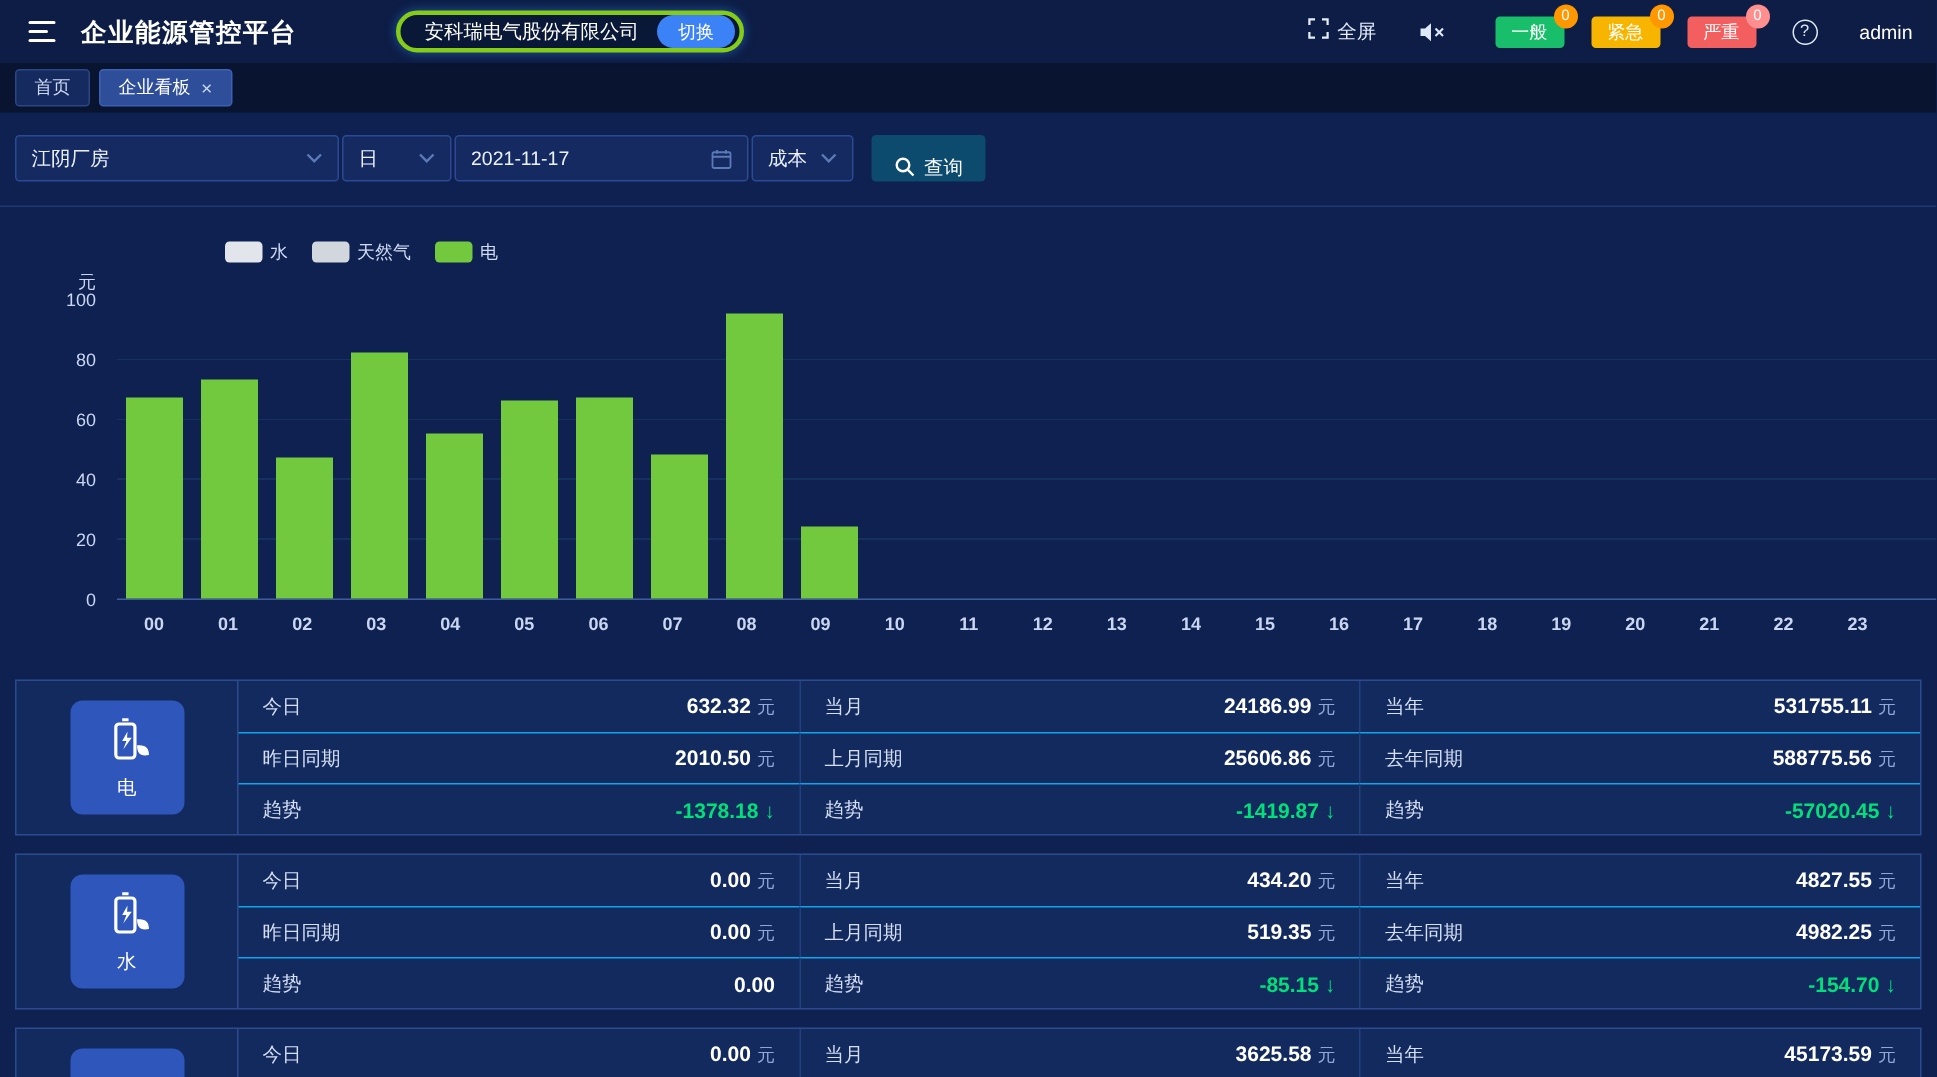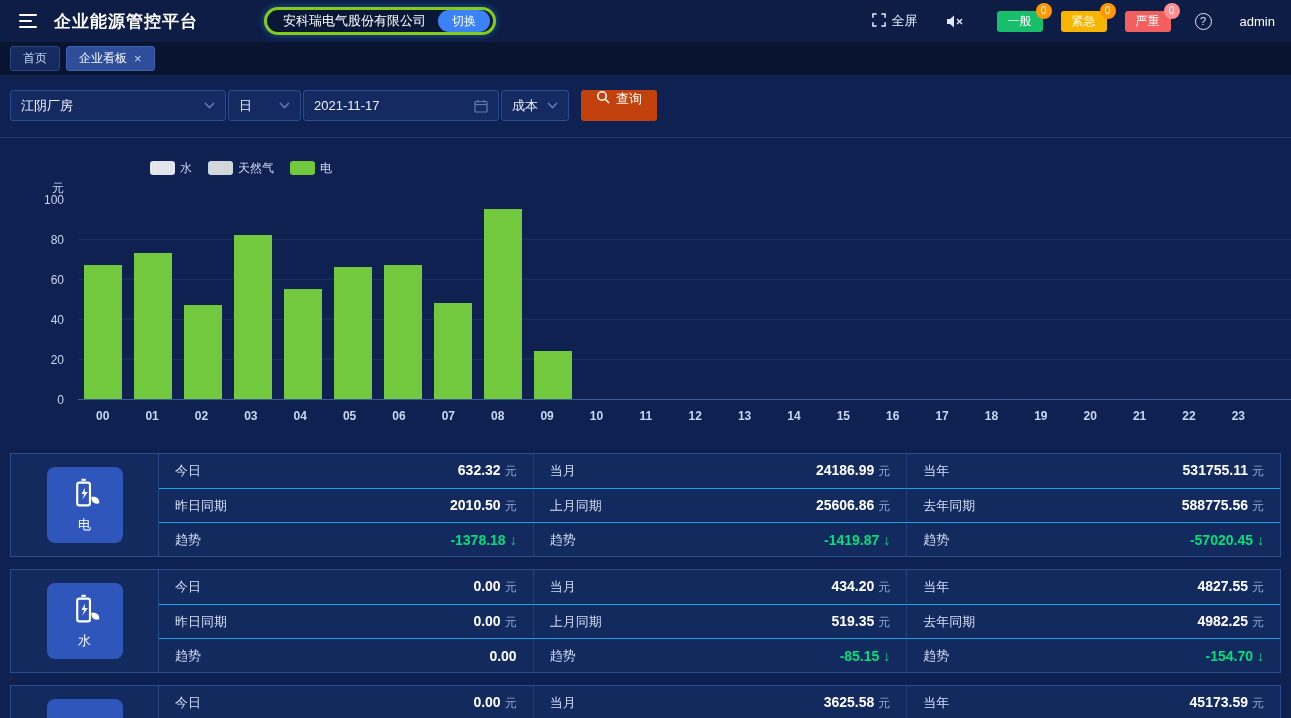--- a/index.html
+++ b/index.html
@@ -7,21 +7,21 @@
   body{background:#0e2150;font-family:"Liberation Sans","DejaVu Sans",sans-serif;color:#fff;font-size:13px}
 
   
   .header{height:42px;background:#0d1d45;display:flex;align-items:center;padding:0 16px}
   .menu-btn{width:24px;height:24px;display:flex;align-items:center;justify-content:center;cursor:pointer}
   .app-title{font-size:17px;font-weight:bold;margin-left:14px;letter-spacing:1px;white-space:nowrap}
   .company-chip{margin-left:66px;height:28px;border-radius:14px;background:#0a1838;border:3px solid #84cc16;
     box-shadow:0 0 7px rgba(45,140,240,.55);display:flex;align-items:center;padding:0 3px 0 16px;gap:12px}
   .switch-btn{height:22px;border-radius:11px;background:#3b82f6;border:none;color:#fff;font-size:12px;padding:0 14px;cursor:pointer}
   .spacer{flex:1}
-  .fullscreen{display:flex;align-items:flex-end;gap:6px;font-size:13px;color:#e6edff;cursor:pointer}
+  .fullscreen{display:flex;align-items:flex-start;gap:6px;font-size:13px;color:#e6edff;cursor:pointer}
   .mute{margin-left:28px;cursor:pointer;display:flex;align-items:center}
   .alarm-group{display:flex;margin-left:34px;gap:18px}
   .alarm-btn{position:relative;height:21px;min-width:46px;border:none;border-radius:3px;color:#fff;font-size:12px;padding:0 10px;cursor:pointer}
   .badge{position:absolute;top:-8px;right:-9px;min-width:16px;height:16px;border-radius:8px;font-size:10px;line-height:16px;
     text-align:center;color:#fff;padding:0 3px}
   .help{margin-left:24px;width:17px;height:17px;border:1px solid #dfe7fb;border-radius:50%;font-size:11px;display:flex;
     align-items:center;justify-content:center;color:#dfe7fb;cursor:pointer}
   .username{margin-left:28px;font-size:13px;cursor:pointer}
 
   
@@ -31,22 +31,22 @@
   .tab.active{background:#2e4e99;border-color:#3c60b4;color:#fff}
   .tab-close{font-size:13px;color:#c9d6f2;cursor:pointer;line-height:1}
 
   
   .filters-wrap{border-bottom:1px solid #1e3a74;padding:15px 0 16px 10px}
   .filters{display:flex;align-items:center;gap:2px}
   .select{height:31px;background:#142a60;border:1px solid #2a4b93;border-radius:3px;display:flex;align-items:center;
     padding:0 10px;color:#eaf0ff;cursor:pointer;font-size:13px}
   .select .caret{margin-left:auto;display:flex;align-items:center}
   .w-site{width:216px}.w-period{width:73px}.w-date{width:196px}.w-metric{width:68px}
-  .query-btn{margin-left:10px;height:31px;width:76px;background:#c2410c;border:none;border-radius:3px;color:#fff;
-    font-size:13px;display:flex;align-items:flex-start;justify-content:center;gap:6px;cursor:pointer}
+  .query-btn{margin-left:10px;height:31px;width:76px;background:#0c4a6e;border:none;border-radius:3px;color:#fff;
+    font-size:13px;display:flex;align-items:flex-end;justify-content:center;gap:6px;cursor:pointer}
 
   
   .chart{padding-top:20px}
   .legend{display:flex;align-items:center;gap:16px;margin:0 0 2px 150px;height:20px}
   .legend-item{display:flex;align-items:center;gap:5px;font-size:12px;color:#cfdaf4;cursor:pointer}
   .swatch{width:25px;height:14px;border-radius:3px}
   .plot-row{display:flex;margin-top:2px}
   .y-col{width:78px;display:flex;flex-direction:column}
   .ylabel{height:20px;text-align:right;padding-right:14px;font-size:12px;color:#c9d6f2}
   .y-ticks{position:relative;height:200px}

